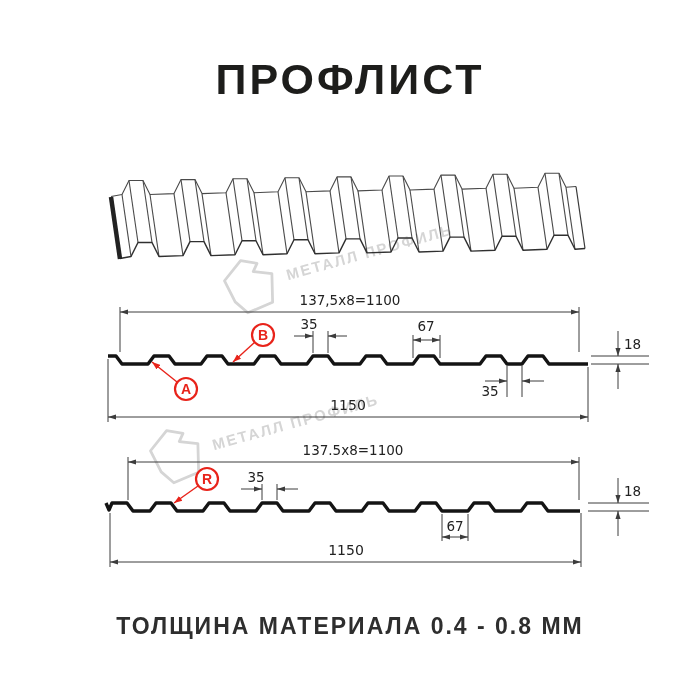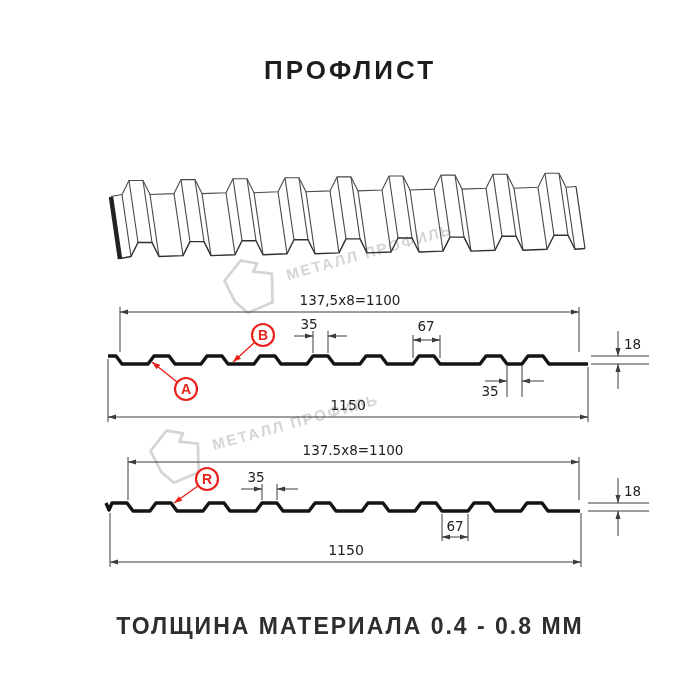--- a/index.html
+++ b/index.html
@@ -1,19 +1,19 @@
 <!DOCTYPE html>
 <html><head>
 <meta charset="utf-8">
 <style>
   html,body{margin:0;padding:0;background:#fff;}
   .page{position:relative;width:700px;height:700px;background:#fff;overflow:hidden;
         font-family:"DejaVu Sans","Liberation Sans",sans-serif;}
   .title{position:absolute;top:55px;left:0;width:700px;text-align:center;
-         font-family:"Liberation Sans",sans-serif;font-size:26px;font-weight:bold;
+         font-family:"Liberation Sans",sans-serif;font-size:43px;font-weight:bold;
          letter-spacing:3px;color:#1d1d1b;}
   .subtitle{position:absolute;top:94px;left:0;width:700px;text-align:center;
          font-family:"Liberation Sans",sans-serif;font-size:19px;font-weight:600;
          letter-spacing:1.5px;color:#1d1d1b;}
   .footer{position:absolute;top:613px;left:0;width:700px;text-align:center;
          font-family:"Liberation Sans",sans-serif;font-size:23px;font-weight:600;
          letter-spacing:2px;color:#2e2e2e;}
   .wm{position:absolute;display:flex;align-items:center;gap:8px;
       transform:rotate(-15.5deg);transform-origin:30px 30px;z-index:1;}
   .wm-text{font-family:"Liberation Sans",sans-serif;font-weight:bold;font-size:15px;

